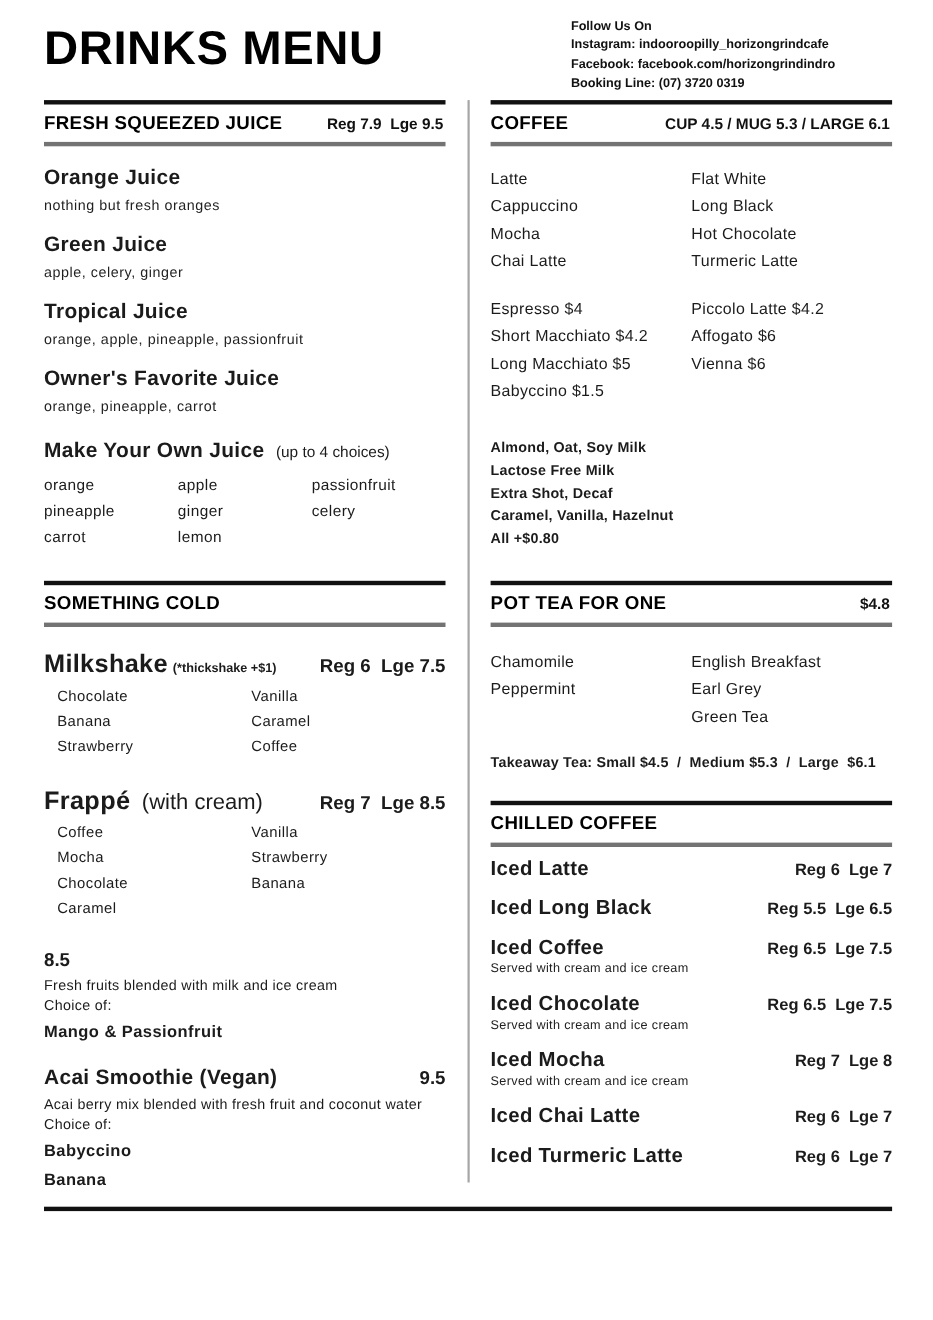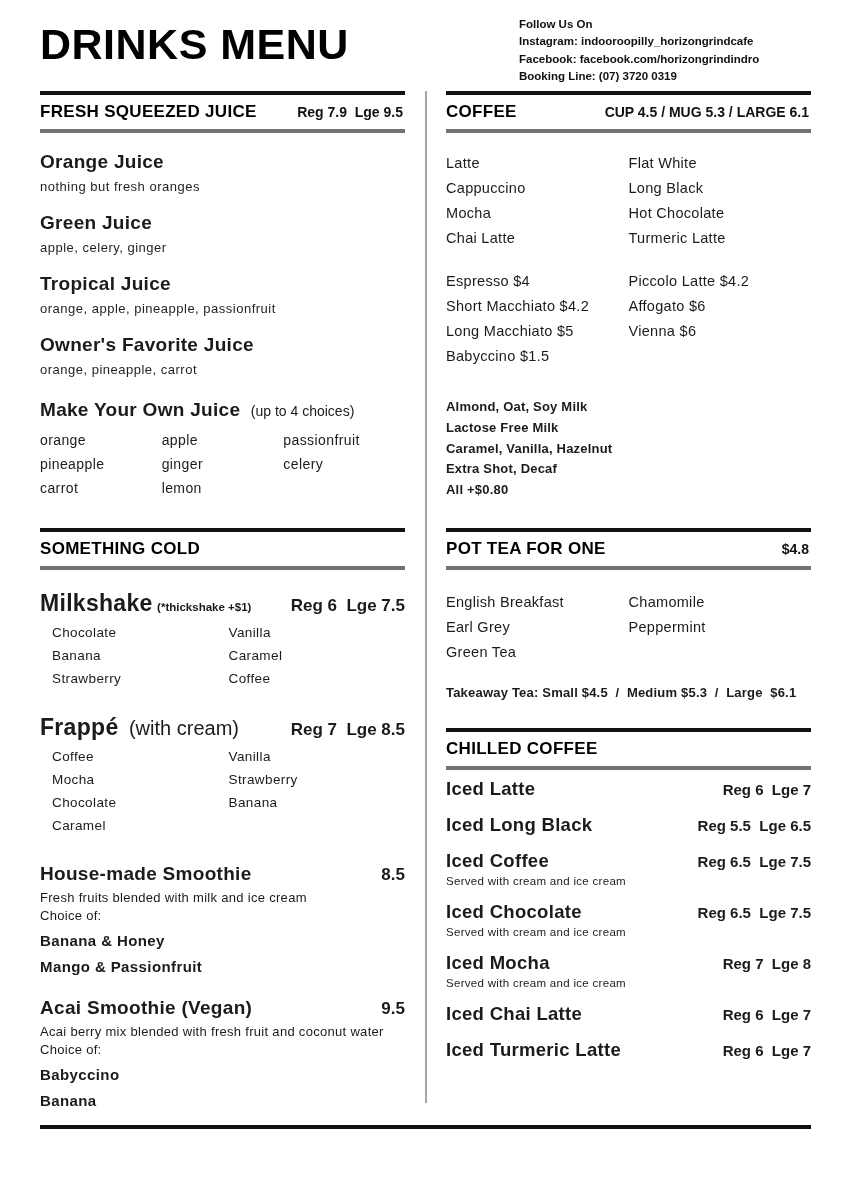--- a/index.html
+++ b/index.html
@@ -177,26 +177,24 @@
           </div>
           <div class="fcol">
             <div>Vanilla</div>
             <div>Strawberry</div>
             <div>Banana</div>
           </div>
         </div>
 
         <div class="sm">
           <div class="item-row">
-            <span class="sm-name">House-made Smoothie</span>
             <span class="sm-price">8.5</span>
           </div>
           <div class="sm-desc">Fresh fruits blended with milk and ice cream</div>
           <div class="choice-label">Choice of:</div>
-          <div class="choice">Banana &amp; Honey</div>
           <div class="choice">Mango &amp; Passionfruit</div>
         </div>
 
         <div class="sm">
           <div class="item-row">
             <span class="sm-name">Acai Smoothie (Vegan)</span>
             <span class="sm-price">9.5</span>
           </div>
           <div class="sm-desc">Acai berry mix blended with fresh fruit and coconut water</div>
           <div class="choice-label">Choice of:</div>
@@ -241,42 +239,42 @@
           <div class="lcol">
             <div>Piccolo Latte $4.2</div>
             <div>Affogato $6</div>
             <div>Vienna $6</div>
           </div>
         </div>
 
         <div class="extras">
           <div>Almond, Oat, Soy Milk</div>
           <div>Lactose Free Milk</div>
+          <div>Extra Shot, Decaf</div>
           <div>Caramel, Vanilla, Hazelnut</div>
-          <div>Extra Shot, Decaf</div>
           <div>All +$0.80</div>
         </div>
       </section>
 
       <section class="sec-pot">
         <div class="sec-header">
           <span class="sec-title">POT TEA FOR ONE</span>
           <span class="sec-price">$4.8</span>
         </div>
 
         <div class="list2 teas">
+          <div class="lcol">
+            <div>Chamomile</div>
+            <div>Peppermint</div>
+          </div>
           <div class="lcol">
             <div>English Breakfast</div>
             <div>Earl Grey</div>
             <div>Green Tea</div>
           </div>
-          <div class="lcol">
-            <div>Chamomile</div>
-            <div>Peppermint</div>
-          </div>
         </div>
         <div class="takeaway">Takeaway Tea: Small $4.5&nbsp; /&nbsp; Medium $5.3&nbsp; /&nbsp; Large&nbsp; $6.1</div>
       </section>
 
       <section>
         <div class="sec-header">
           <span class="sec-title">CHILLED COFFEE</span>
         </div>
 
         <div class="ci ci-first">

